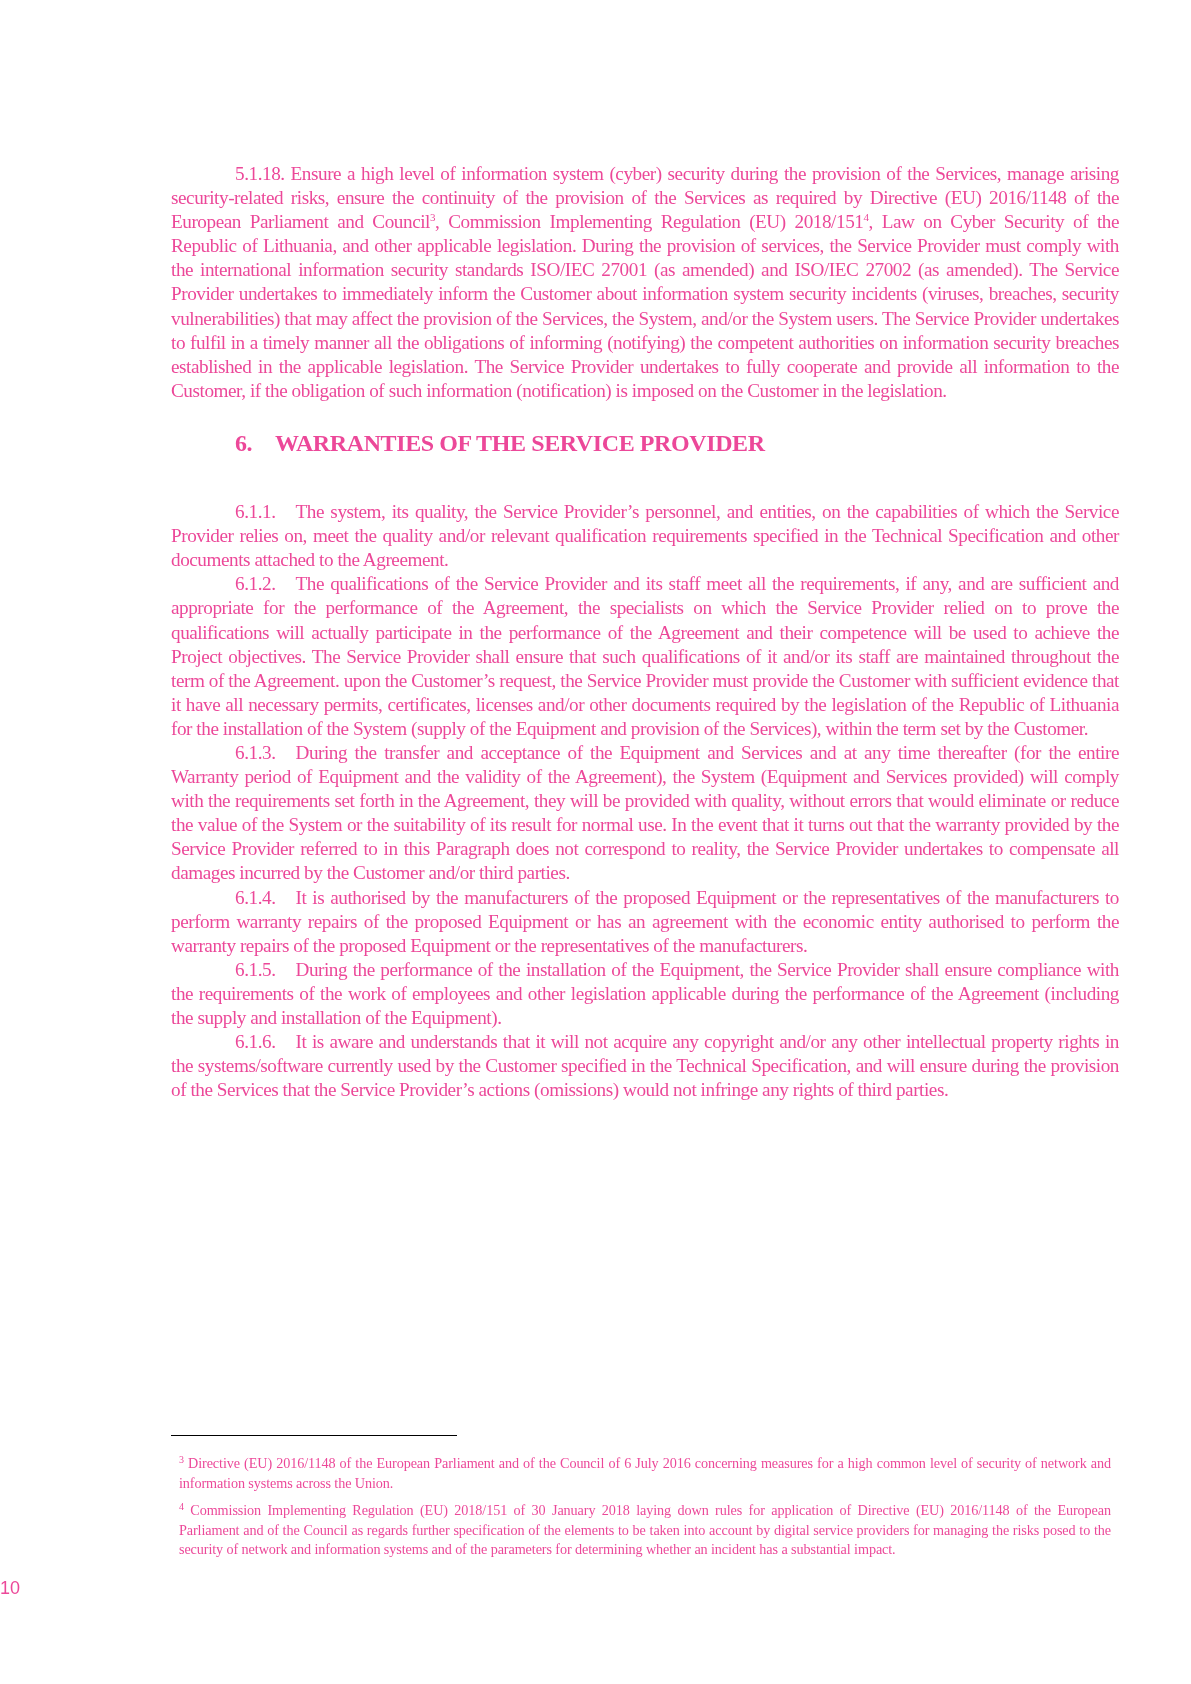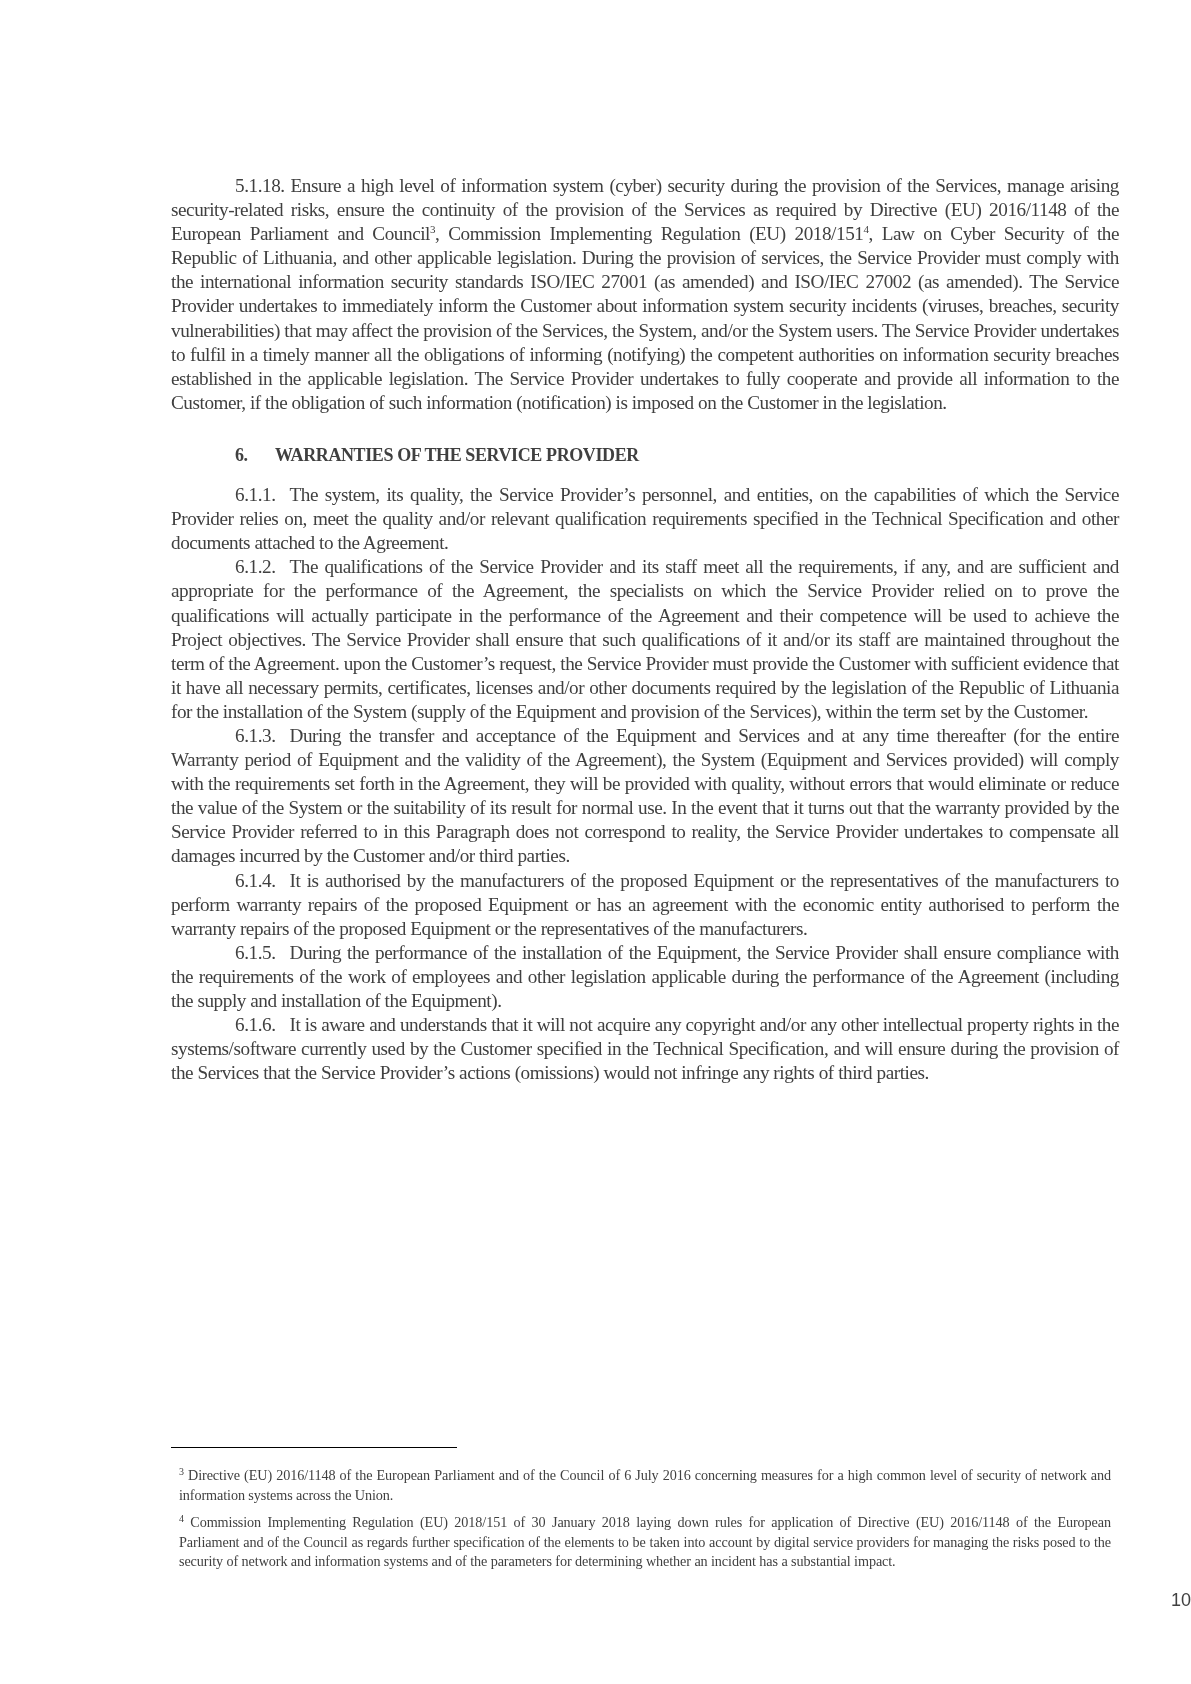--- a/index.html
+++ b/index.html
@@ -1,48 +1,48 @@
 <!DOCTYPE html>
 <html><head>
 <meta charset="utf-8">
 <style>
   html, body { margin: 0; padding: 0; background: #ffffff; }
   body { width: 1191px; height: 1684px; position: relative; overflow: hidden; }
   .page {
-    position: absolute; left: 0; top: 12px; width: 1191px; height: 1344px; background: #ffffff;
-    color: #404040;
+    position: absolute; left: 0; top: 0; width: 1191px; height: 1344px; background: #ffffff;
+    color: #ec4899;
     font-family: "Liberation Serif", "DejaVu Serif", serif;
   }
   .body-text {
     position: absolute; left: 171px; top: 162px; width: 948px;
     font-size: 19.2px; line-height: 24.1px; text-align: justify;
     letter-spacing: -0.45px; word-spacing: 0px;
   }
   .para { margin: 0; text-indent: 64px; }
   .para .num { display: inline; }
-  .para .num.wide { margin-right: 14px; }
+  .para .num.wide { margin-right: 20px; }
   .para .num.narrow { margin-right: 6px; }
   sup { font-size: 11px; line-height: 0; vertical-align: 7px; }
   .heading {
-    margin: 28px 0 16px 0; padding-left: 64px; font-weight: bold;
-    font-size: 18px; letter-spacing: -0.4px; text-indent: 0;
+    margin: 28px 0 45px 0; padding-left: 64px; font-weight: bold;
+    font-size: 24px; letter-spacing: -0.4px; text-indent: 0;
   }
   .heading .hnum { display: inline-block; width: 40px; }
   .fn-rule {
     position: absolute; left: 171px; top: 1435px; width: 286px; height: 0;
     border-top: 1px solid #000000;
   }
   .footnotes {
     position: absolute; left: 171px; top: 1446px; width: 948px;
     font-size: 14.2px; line-height: 19.6px; text-align: justify; letter-spacing: -0.1px;
   }
   .footnotes p { margin: 8px; }
   .footnotes sup { font-size: 10px; vertical-align: 5px; }
   .page-number {
-    position: absolute; left: 0; width: 1191px; top: 1578px; text-align: right;
+    position: absolute; left: 0; width: 1191px; top: 1578px; text-align: left;
     font-family: "Liberation Sans", "DejaVu Sans", sans-serif; font-size: 18px;
   }
 </style>
 </head>
 <body>
 
 <div class="page">
 
   <div class="body-text">
 

